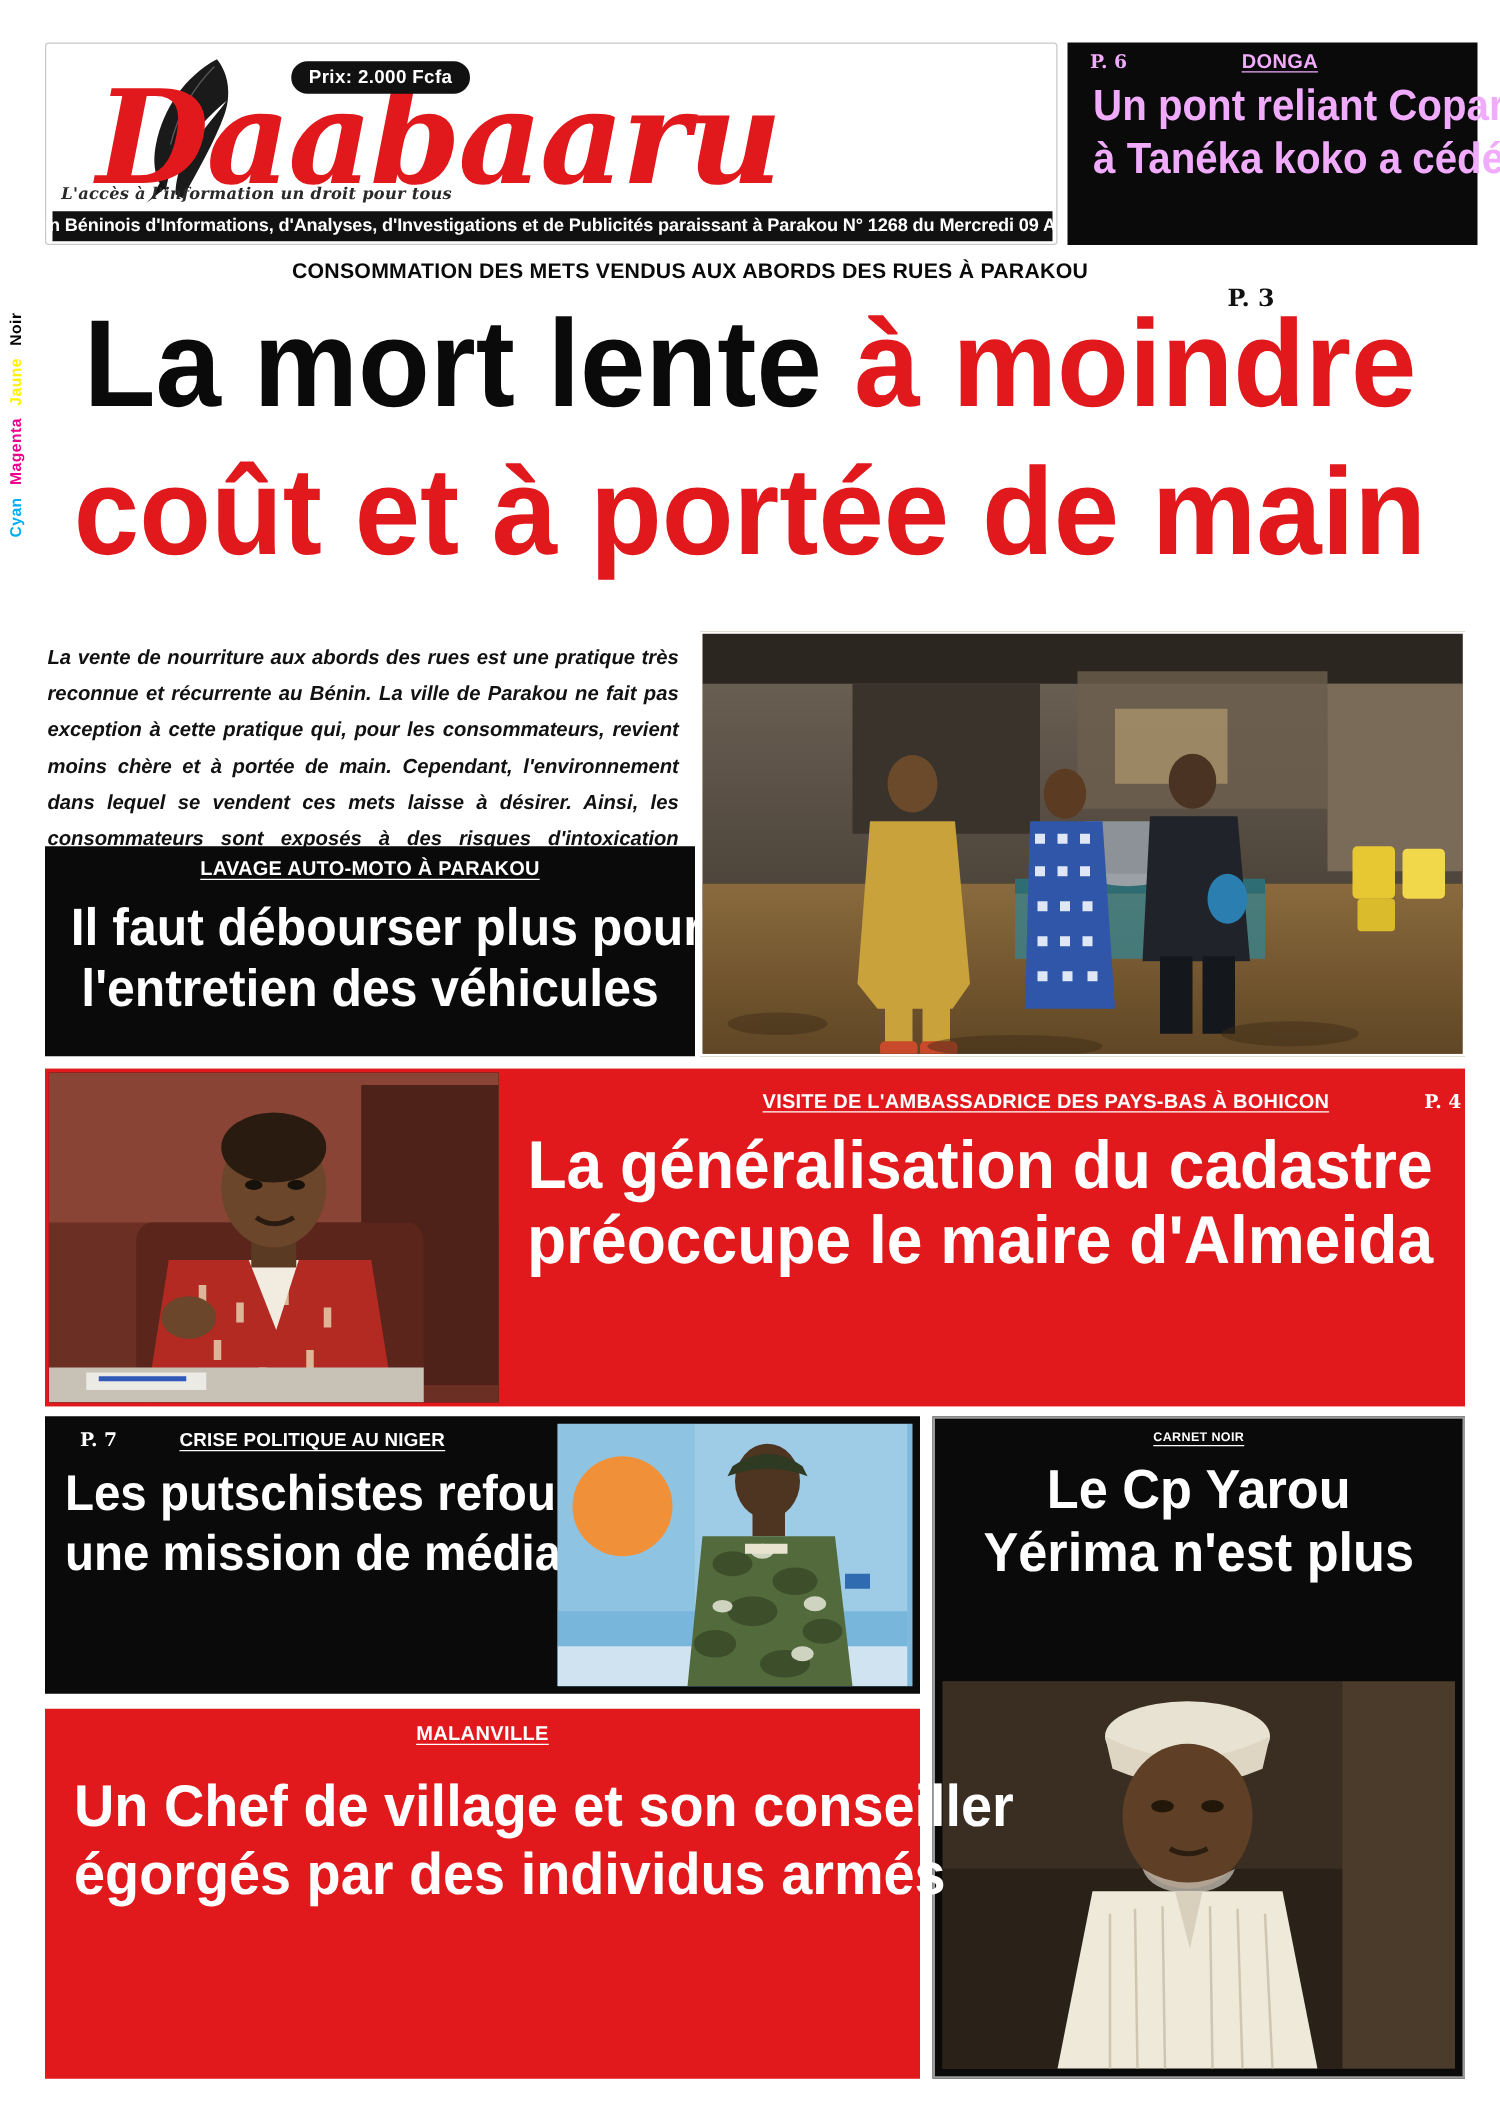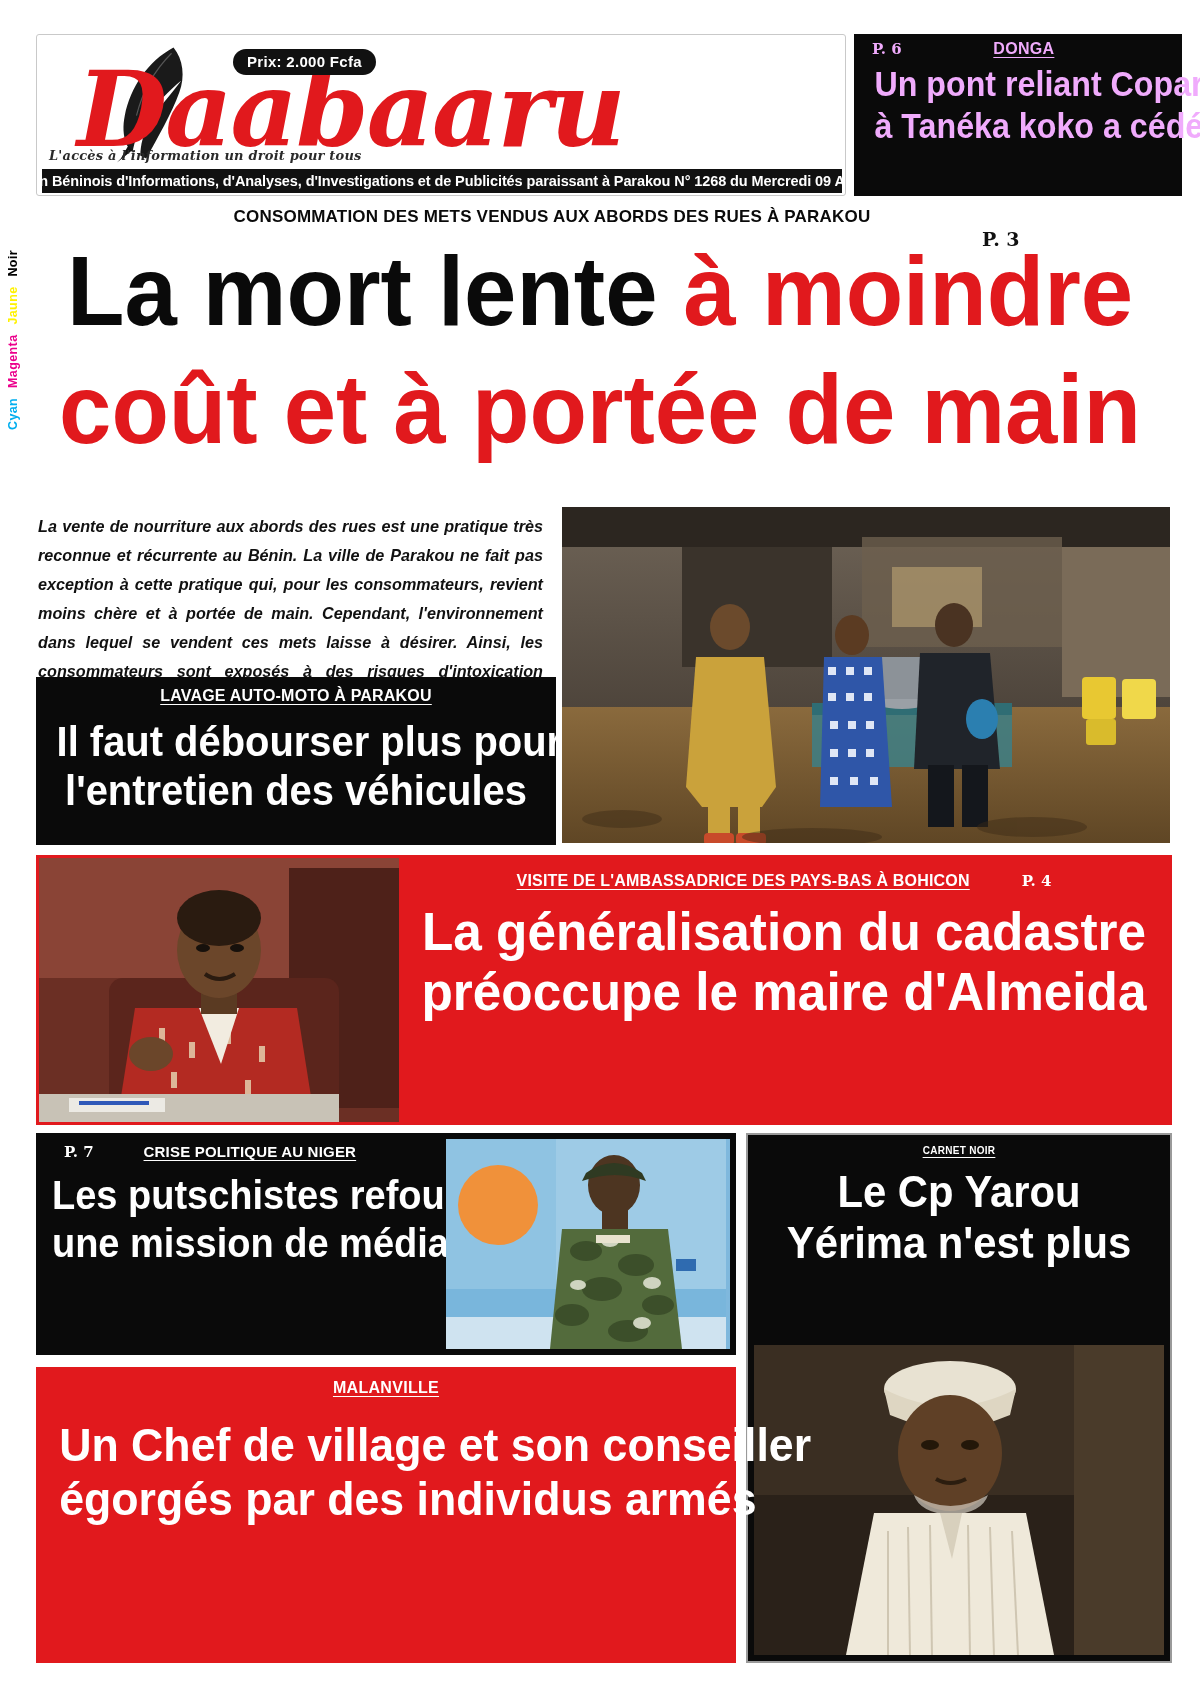--- a/index.html
+++ b/index.html
@@ -217,21 +217,22 @@
     background: #5d1f18;
     overflow: hidden;
     flex: none;
   }
   .cadastre-body {
     flex: 1; position: relative; color: #fff;
     padding-top: 14px;
   }
   .cadastre-topline {
     display: flex; align-items: baseline;
-    justify-content: center;
+    justify-content: flex-end;
+    gap: 24px;
   }
   .cadastre-kicker {
     font-size: 16px; font-weight: 700;
     letter-spacing: .2px;
     text-decoration: underline;
     text-underline-offset: 3px;
   }
   .cadastre-page {
     font-family: "DejaVu Serif", serif;
     font-size: 15px; font-weight: 700;

